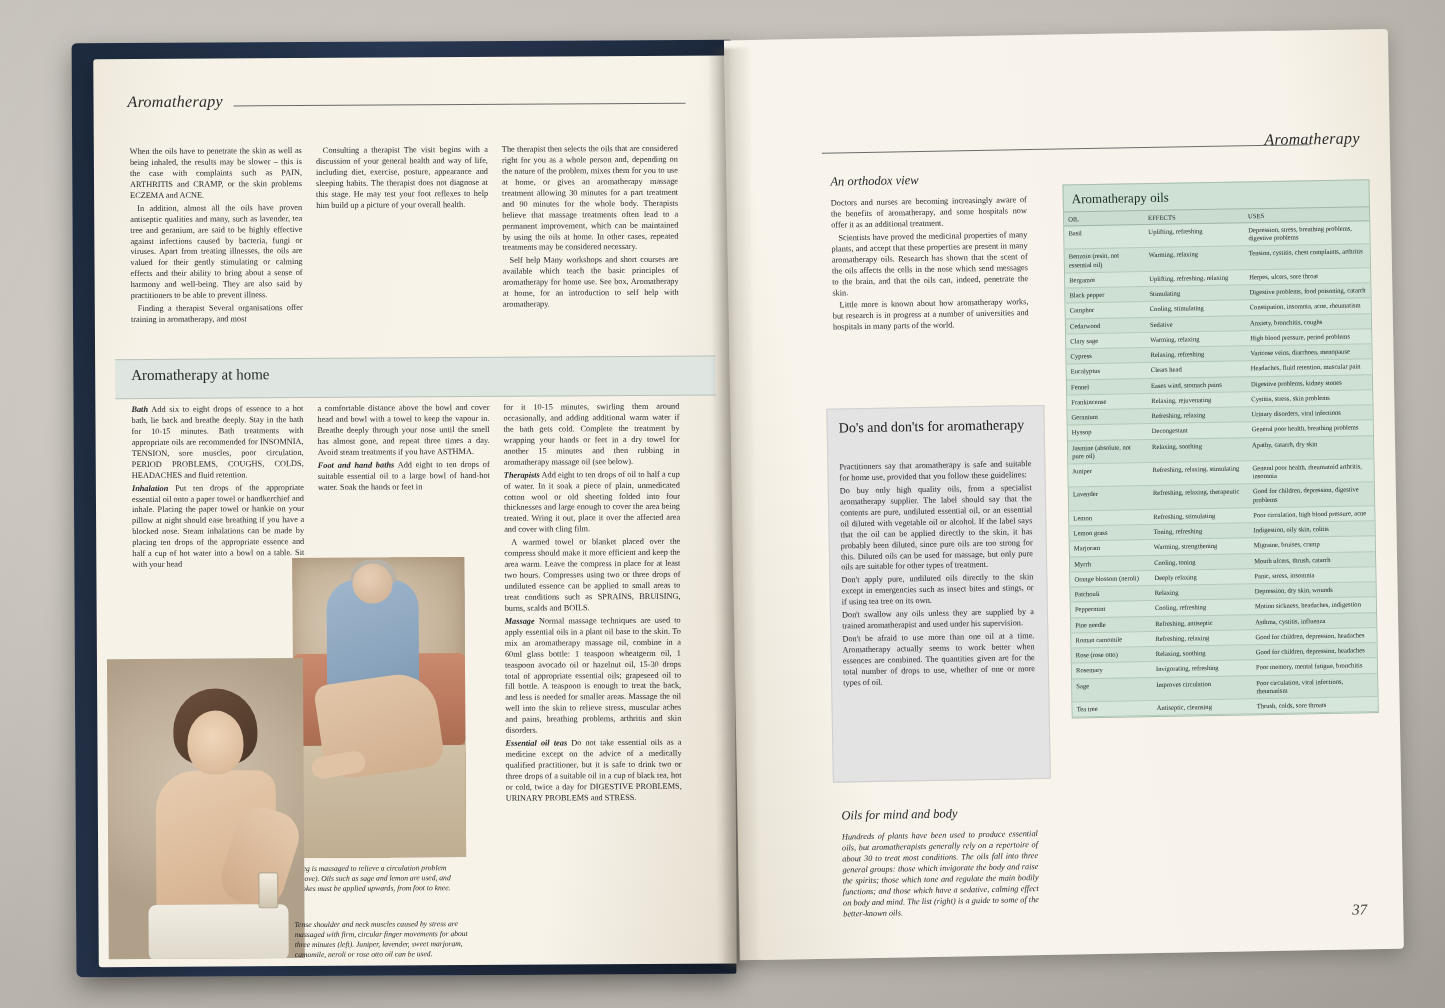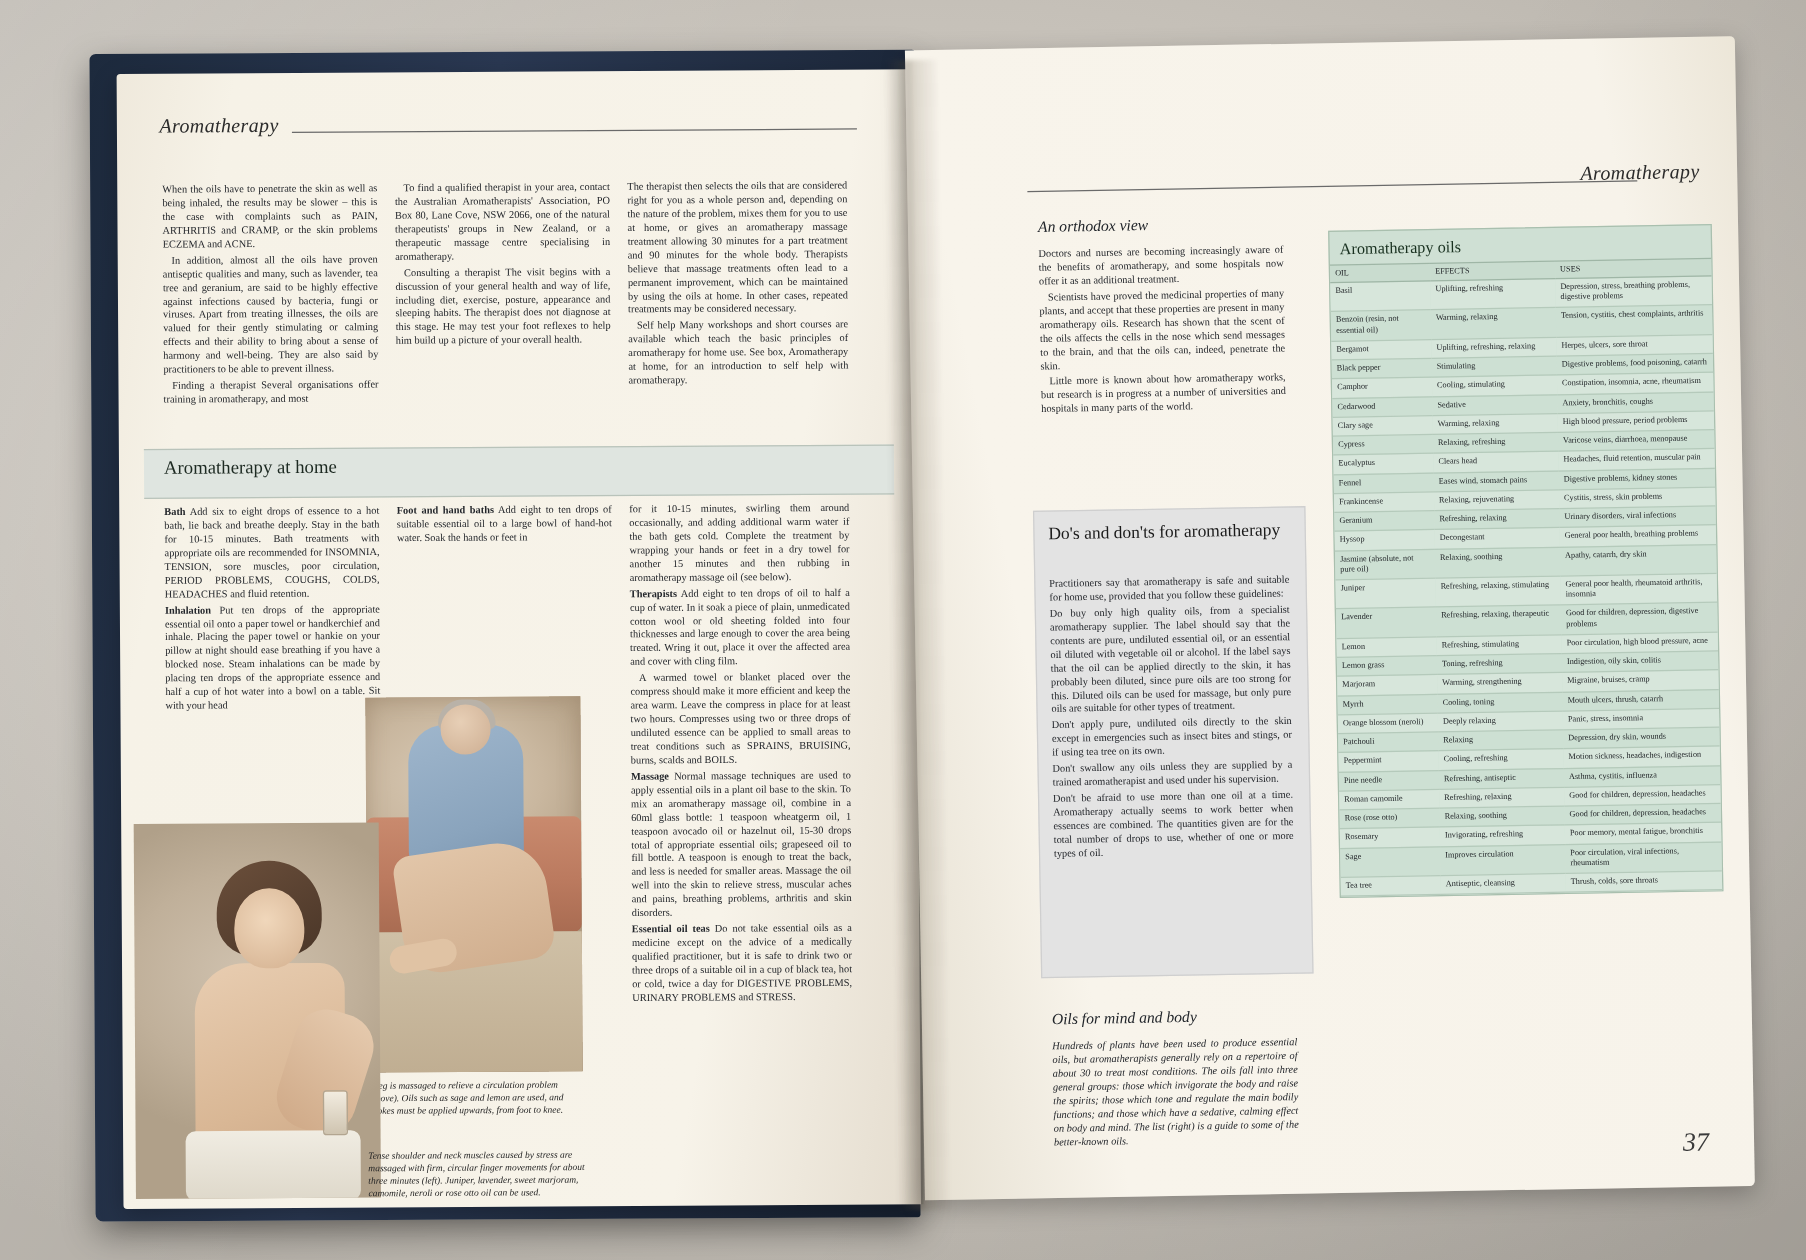--- a/index.html
+++ b/index.html
@@ -59,21 +59,21 @@
   .page-inner{position:absolute;inset:0;}
   
   .hdr{
     position:absolute;font-style:italic;font-size:16px;color:#2b2b2b;
     letter-spacing:0.3px;
   }
   .hdr-rule{position:absolute;height:1px;background:#6a6a6a;}
   .col{position:absolute;font-size:8.3px;line-height:1.32;color:#23262b;text-align:justify;}
   .col p{margin:0 0 2px 0;text-indent:7px;}
   .col p.noind{text-indent:0;}
-  b{font-weight:bold;}
+  b{font-weight:bold;font-style:italic;}
   .band{
     position:absolute;background:#dfe5e0;border-top:1px solid #b9c3ba;border-bottom:1px solid #b9c3ba;
   }
   .sect-title{position:absolute;font-size:15px;color:#1d2a22;font-family:"Liberation Serif",serif;}
   .sub-it{position:absolute;font-style:italic;font-size:12.5px;color:#22262b;}
   .cap{position:absolute;font-size:7.6px;line-height:1.3;color:#262626;font-style:italic;}
   .illus{position:absolute;border:0;}
   
   .tbl-wrap{
     position:absolute;left:336px;top:150px;width:305px;
@@ -81,21 +81,21 @@
   }
   .tbl-title{font-size:13px;color:#18301f;padding:6px 8px 4px 8px;}
   table{border-collapse:collapse;width:100%;font-size:6.6px;color:#1d2024;}
   th{font-variant:small-caps;font-weight:normal;text-align:left;font-size:6.6px;
      padding:3px 4px;border-top:1px solid #9fb6a6;border-bottom:1px solid #9fb6a6;background:#c9dccf;}
   td{padding:3px 4px;vertical-align:top;border-bottom:1px solid #b5cabb;line-height:1.25;}
   tr:nth-child(even) td{background:#cde0d3;}
   tr:nth-child(odd) td{background:#d7e6db;}
   td.oil{width:72px;}
   td.eff{width:92px;}
-  .pageno{position:absolute;font-style:italic;font-size:21px;color:#3b3b3b;}
+  .pageno{position:absolute;font-style:italic;font-size:15px;color:#3b3b3b;}
   
   .fig-leg{
     position:absolute;left:196px;top:500px;width:172px;height:300px;
     background:
       radial-gradient(ellipse 120px 90px at 40% 22%, #d8c9b4 0%, #c9b79f 60%, #b9a68c 100%),
       linear-gradient(180deg,#cdbda4 0%,#c3b096 100%);
     box-shadow:inset 0 0 18px rgba(120,95,70,0.35);
     overflow:hidden;
   }
   .fig-leg .sofa{position:absolute;left:0;top:96px;width:172px;height:92px;
@@ -150,38 +150,38 @@
       <div class="hdr" style="left:34px;top:34px;">Aromatherapy</div>
       <div class="hdr-rule" style="left:140px;top:47px;width:452px;"></div>
 
       <div class="col" style="left:36px;top:88px;width:172px;">
         <p class="noind">When the oils have to penetrate the skin as well as being inhaled, the results may be slower – this is the case with complaints such as PAIN, ARTHRITIS and CRAMP, or the skin problems ECZEMA and ACNE.</p>
         <p>In addition, almost all the oils have proven antiseptic qualities and many, such as lavender, tea tree and geranium, are said to be highly effective against infections caused by bacteria, fungi or viruses. Apart from treating illnesses, the oils are valued for their gently stimulating or calming effects and their ability to bring about a sense of harmony and well-being. They are also said by practitioners to be able to prevent illness.</p>
         <p>Finding a therapist Several organisations offer training in aromatherapy, and most</p>
       </div>
 
       <div class="col" style="left:222px;top:88px;width:172px;">
-        <p>To find a qualified therapist in your area, contact the Australian Aromatherapists' Association, PO Box 80, Lane Cove, NSW 2066, one of the natural therapeutists' groups in New Zealand, or a therapeutic massage centre specialising in aromatherapy.</p>
         <p>Consulting a therapist The visit begins with a discussion of your general health and way of life, including diet, exercise, posture, appearance and sleeping habits. The therapist does not diagnose at this stage. He may test your foot reflexes to help him build up a picture of your overall health.</p>
       </div>
 
       <div class="col" style="left:408px;top:88px;width:176px;">
         <p class="noind">The therapist then selects the oils that are considered right for you as a whole person and, depending on the nature of the problem, mixes them for you to use at home, or gives an aromatherapy massage treatment allowing 30 minutes for a part treatment and 90 minutes for the whole body. Therapists believe that massage treatments often lead to a permanent improvement, which can be maintained by using the oils at home. In other cases, repeated treatments may be considered necessary.</p>
         <p>Self help Many workshops and short courses are available which teach the basic principles of aromatherapy for home use. See box, Aromatherapy at home, for an introduction to self help with aromatherapy.</p>
       </div>
 
       <div class="band" style="left:20px;top:300px;width:600px;height:38px;"></div>
       <div class="sect-title" style="left:36px;top:308px;">Aromatherapy at home</div>
 
       <div class="col" style="left:36px;top:346px;width:172px;">
         <p class="noind"><b>Bath</b> <span>Add six to eight drops of essence to a hot bath, lie back and breathe deeply. Stay in the bath for 10-15 minutes. Bath treatments with appropriate oils are recommended for INSOMNIA, TENSION, sore muscles, poor circulation, PERIOD PROBLEMS, COUGHS, COLDS, HEADACHES and fluid retention.</span></p>
         <p class="noind"><b>Inhalation</b> <span>Put ten drops of the appropriate essential oil onto a paper towel or handkerchief and inhale. Placing the paper towel or hankie on your pillow at night should ease breathing if you have a blocked nose. Steam inhalations can be made by placing ten drops of the appropriate essence and half a cup of hot water into a bowl on a table. Sit with your head</span></p>
       </div>
 
       <div class="col" style="left:222px;top:346px;width:172px;">
+        <p class="noind">a comfortable distance above the bowl and cover head and bowl with a towel to keep the vapour in. Breathe deeply through your nose until the smell has almost gone, and repeat three times a day. Avoid steam treatments if you have ASTHMA.</p>
         <p class="noind"><b>Foot and hand baths</b> <span>Add eight to ten drops of suitable essential oil to a large bowl of hand-hot water. Soak the hands or feet in</span></p>
       </div>
 
       <div class="col" style="left:408px;top:346px;width:176px;">
         <p class="noind">for it 10-15 minutes, swirling them around occasionally, and adding additional warm water if the bath gets cold. Complete the treatment by wrapping your hands or feet in a dry towel for another 15 minutes and then rubbing in aromatherapy massage oil (see below).</p>
         <p class="noind"><b>Therapists</b> <span>Add eight to ten drops of oil to half a cup of water. In it soak a piece of plain, unmedicated cotton wool or old sheeting folded into four thicknesses and large enough to cover the area being treated. Wring it out, place it over the affected area and cover with cling film.</span></p>
         <p>A warmed towel or blanket placed over the compress should make it more efficient and keep the area warm. Leave the compress in place for at least two hours. Compresses using two or three drops of undiluted essence can be applied to small areas to treat conditions such as SPRAINS, BRUISING, burns, scalds and BOILS.</p>
         <p class="noind"><b>Massage</b> <span>Normal massage techniques are used to apply essential oils in a plant oil base to the skin. To mix an aromatherapy massage oil, combine in a 60ml glass bottle: 1 teaspoon wheatgerm oil, 1 teaspoon avocado oil or hazelnut oil, 15-30 drops total of appropriate essential oils; grapeseed oil to fill bottle. A teaspoon is enough to treat the back, and less is needed for smaller areas. Massage the oil well into the skin to relieve stress, muscular aches and pains, breathing problems, arthritis and skin disorders.</span></p>
         <p class="noind"><b>Essential oil teas</b> <span>Do not take essential oils as a medicine except on the advice of a medically qualified practitioner, but it is safe to drink two or three drops of a suitable oil in a cup of black tea, hot or cold, twice a day for DIGESTIVE PROBLEMS, URINARY PROBLEMS and STRESS.</span></p>
       </div>

